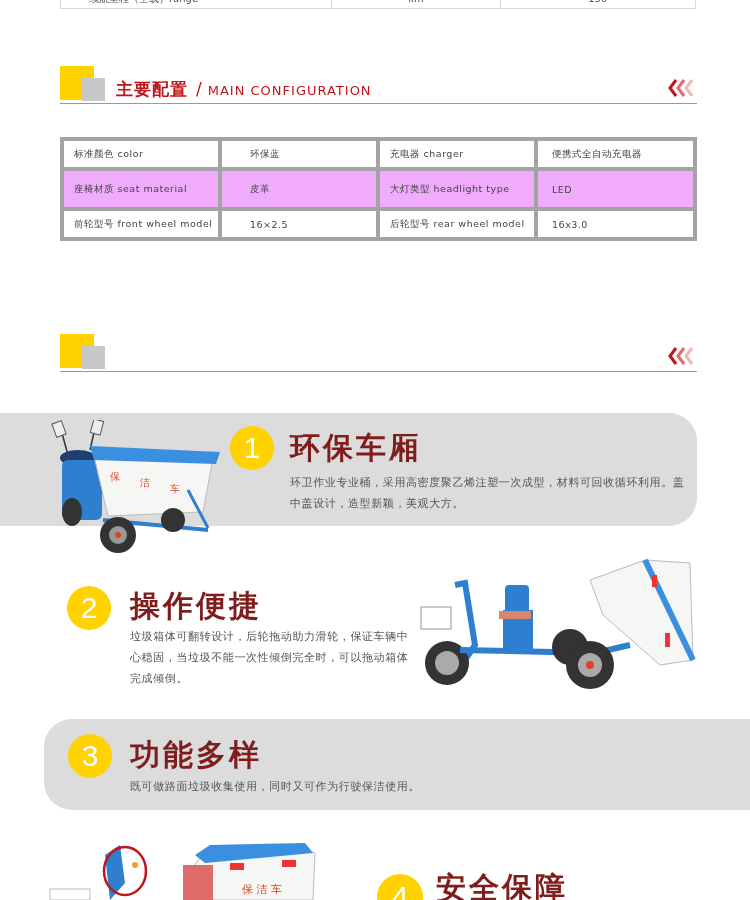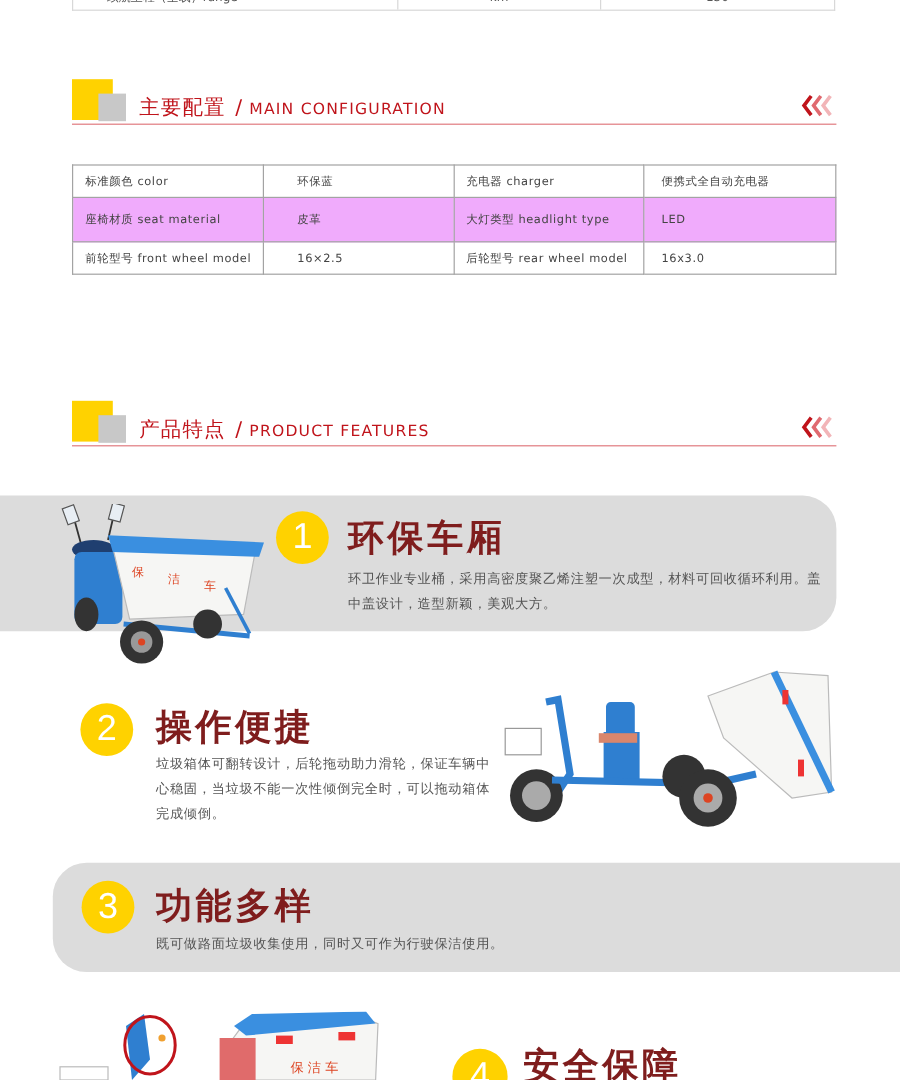--- a/index.html
+++ b/index.html
@@ -16,32 +16,32 @@
     font-size: 10px; color: #555;
   }
   .top-table .c { border-right: 1px solid #d8d8d8; box-sizing: border-box; padding-left: 28px; line-height: 21px; overflow: hidden; white-space: nowrap; }
   .top-table .c:last-child { border-right: none; }
 
   
   .sec-head { position: absolute; left: 60px; width: 637px; height: 40px; }
   .sec-head .sq-yellow { position: absolute; left: 0; top: 0; width: 34px; height: 34px; background: #ffd200; }
   .sec-head .sq-gray { position: absolute; left: 22px; top: 12px; width: 23px; height: 23px; background: #c8c8c8; }
   .sec-head .title { position: absolute; left: 56px; top: 12px; white-space: nowrap; color: #c0141b; }
-  .sec-head .title .cn { font-size: 17px; font-weight: normal; letter-spacing: 1px; }
+  .sec-head .title .cn { font-size: 17px; font-weight: bold; letter-spacing: 1px; }
   .sec-head .title .slash { font-size: 17px; margin: 0 6px 0 8px; }
   .sec-head .title .en { font-size: 13px; letter-spacing: 1px; margin-top: 44px; }
   .sec-head .rule { position: absolute; left: 0; right: 0; top: 37px; height: 1px; background: #e07a7f; }
   .sec-head .chev { position: absolute; right: 0; top: 12px; width: 30px; height: 20px; }
 
   
   .cfg-table {
     position: absolute; left: 60px; top: 137px; width: 637px;
     border-collapse: collapse; font-size: 9.5px; color: #444;
   }
-  .cfg-table td { border: 1px solid #a3a3a3; padding: 0 0 0 10px; height: 26px; letter-spacing: .5px; }
+  .cfg-table td { border: 4px solid #a3a3a3; padding: 0 0 0 10px; height: 26px; letter-spacing: .5px; }
   .cfg-table tr.alt td { background: #f0abfc; height: 36px; }
   .cfg-table td.val { padding-left: 28px; }
   .cfg-table td.val2 { padding-left: 14px; }
 
   
   .band { position: absolute; background: #dcdcdc; }
   .band1 { left: 0; top: 413px; width: 697px; height: 113px; border-radius: 0 28px 28px 0; }
   .band3 { left: 44px; top: 719px; width: 706px; height: 91px; border-radius: 28px 0 0 28px; }
 
   .num { position: absolute; width: 44px; height: 44px; border-radius: 50%; background: #ffd200; color: #fff;
@@ -99,23 +99,20 @@
     <td class="val">16×2.5</td>
     <td>后轮型号 rear wheel model</td>
     <td class="val2">16x3.0</td>
   </tr>
 </tbody>
   </table>
 
 <div class="sec-head" style="top:334px">
   <div class="sq-yellow"></div>
   <div class="sq-gray"></div>
-  <div class="title">
-    <span class="cn">产品特点</span><span class="slash">/</span><span class="en">PRODUCT FEATURES</span>
-  </div>
   <svg class="chev" viewBox="0 0 30 20">
     <polyline points="9,2 3,10 9,18" fill="none" stroke="#c0141b" stroke-width="3"></polyline>
     <polyline points="17,2 11,10 17,18" fill="none" stroke="#e06a70" stroke-width="3"></polyline>
     <polyline points="25,2 19,10 25,18" fill="none" stroke="#f2b5b8" stroke-width="3"></polyline>
   </svg>
   <div class="rule"></div>
 </div>
 
 <div class="band band1"></div>
 <svg class="pic" style="left:48px;top:420px;width:180px;height:140px" viewBox="0 0 180 140">

